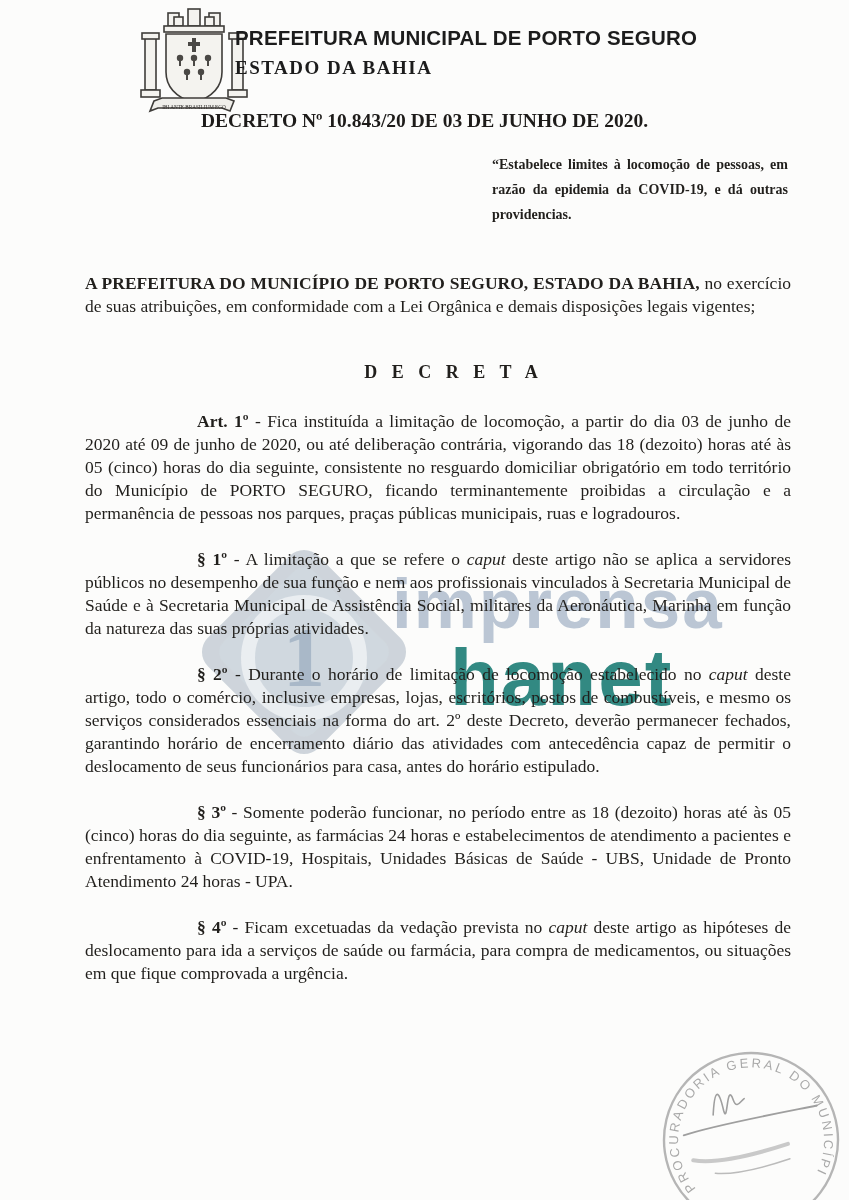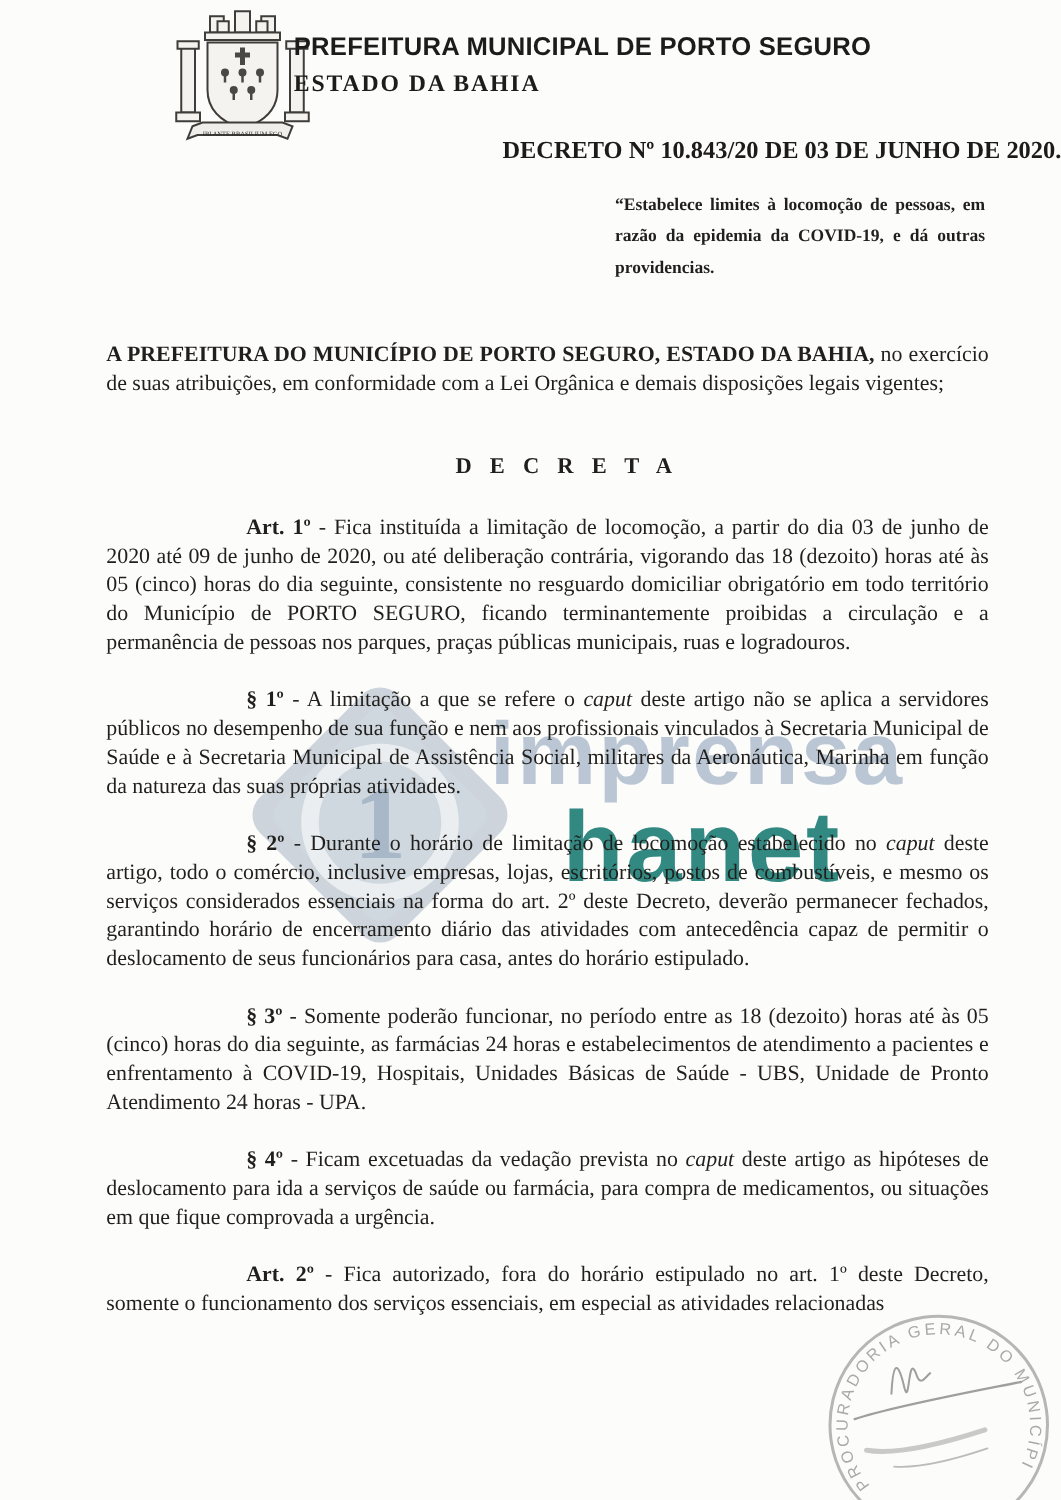--- a/index.html
+++ b/index.html
@@ -14,21 +14,21 @@
   .wm-w1 { left:392px; top:568px; font-size:71px; color:#a9b8ca; opacity:.78; letter-spacing:2px; }
   .wm-w2 { left:450px; top:638px; font-size:80px; color:#0f766e; opacity:.85; letter-spacing:2px; }
   .wm-w3 { left:668px; top:652px; font-size:66px; color:#c2c9d1; opacity:.85; letter-spacing:1px; }
   .wm-logo { position:absolute; left:186px; top:534px; opacity:.82; }
   
   .content { position:absolute; inset:0; z-index:2; }
   .coat { position:absolute; left:128px; top:6px; }
   .titles { position:absolute; left:235px; top:26px; width:510px; text-align:left; }
   .t1 { font-family:"Liberation Sans", sans-serif; font-weight:bold; font-size:20.5px; color:#1c1c1c; letter-spacing:.2px; }
   .t2 { font-weight:bold; font-size:19px; letter-spacing:1.5px; margin-top:7px; color:#1c1c1c; }
-  .decree-no { position:absolute; left:0; width:849px; top:110px; text-align:right;
+  .decree-no { position:absolute; left:0; width:849px; top:110px; text-align:center;
                font-weight:bold; font-size:19.5px; color:#1d1b19; }
   .epigraph { position:absolute; left:492px; top:152px; width:296px; margin:0;
               font-weight:bold; font-size:14px; line-height:25px; text-align:justify; }
   .preamble { position:absolute; left:85px; top:272px; width:706px; margin:0;
               font-size:17.5px; line-height:23px; text-align:justify; }
   .decreta { position:absolute; left:0; width:849px; top:362px; text-align:center;
              font-weight:bold; font-size:18px; letter-spacing:5px;padding-left:29px; }
   .articles { position:absolute; left:85px; top:410px; width:706px; }
   .par { margin:0 0 23px 0; font-size:17.5px; line-height:23px; text-align:justify; text-indent:112px; }
   .b { font-weight:bold;margin-top:12px; }
@@ -106,21 +106,20 @@
     <p class="preamble"><span class="b">A PREFEITURA DO MUNICÍPIO DE PORTO SEGURO, ESTADO DA BAHIA,</span><span> no exercício de suas atribuições, em conformidade com a Lei Orgânica e demais disposições legais vigentes;</span></p>
 
     <div class="decreta">D E C R E T A</div>
 
     <div class="articles">
       <p class="par"><span class="b">Art. 1º</span><span> -  Fica instituída a limitação de locomoção, a partir do dia 03 de junho de 2020 até 09 de junho de 2020, ou até deliberação contrária, vigorando das 18 (dezoito) horas até às 05 (cinco) horas do dia seguinte, consistente no resguardo domiciliar obrigatório em todo território do Município de PORTO SEGURO, ficando terminantemente proibidas a circulação e a permanência de pessoas nos parques, praças públicas municipais, ruas e logradouros.</span></p>
       <p class="par"><span class="b">§ 1º</span><span> - A limitação a que se refere o </span><span class="i">caput</span><span> deste artigo não se aplica a servidores públicos no desempenho de sua função e nem aos profissionais vinculados à Secretaria Municipal de Saúde e à Secretaria Municipal de Assistência Social, militares da Aeronáutica, Marinha em função da natureza das suas próprias atividades.</span></p>
       <p class="par"><span class="b">§ 2º</span><span> - Durante o horário de limitação de locomoção estabelecido no </span><span class="i">caput</span><span> deste artigo, todo o comércio, inclusive empresas, lojas, escritórios, postos de combustíveis, e mesmo os serviços considerados essenciais na forma do art. 2º deste Decreto, deverão permanecer fechados, garantindo horário de encerramento diário das atividades com antecedência capaz de permitir o deslocamento de seus funcionários para casa, antes do horário estipulado.</span></p>
       <p class="par"><span class="b">§ 3º</span><span> - Somente poderão funcionar, no período entre as 18 (dezoito) horas até às 05 (cinco) horas do dia seguinte, as farmácias 24 horas e estabelecimentos de atendimento a pacientes e enfrentamento à COVID-19, Hospitais, Unidades Básicas de Saúde - UBS, Unidade de Pronto Atendimento 24 horas - UPA.</span></p>
       <p class="par"><span class="b">§ 4º</span><span> - Ficam excetuadas da vedação prevista no </span><span class="i">caput</span><span> deste artigo as hipóteses de deslocamento para ida a serviços de saúde ou farmácia, para compra de medicamentos, ou situações em que fique comprovada a urgência.</span></p>
-      <p class="par"><span class="b">Art. 2º</span><span> - Fica autorizado, fora do horário estipulado no art. 1º deste Decreto, somente o funcionamento dos serviços essenciais, em especial as atividades relacionadas</span></p>
     </div>
   </div>
 
   <svg class="stamp" width="192" height="154" viewBox="0 0 192 154">
     <g transform="rotate(-8 96 94)" opacity="0.72">
       <circle cx="96" cy="94" r="87" fill="none" stroke="#9b9b9b" stroke-width="2.4"></circle>
       <path id="stamp-ring-path" d="M 36,136 A 73,73 0 1 1 156,136" fill="none"></path>
       <text font-family="Liberation Sans, sans-serif" font-size="13" letter-spacing="2.6" fill="#8a8a8a">
         <textPath href="#stamp-ring-path" startOffset="2">PROCURADORIA GERAL DO MUNICÍPIO</textPath>
       </text>

